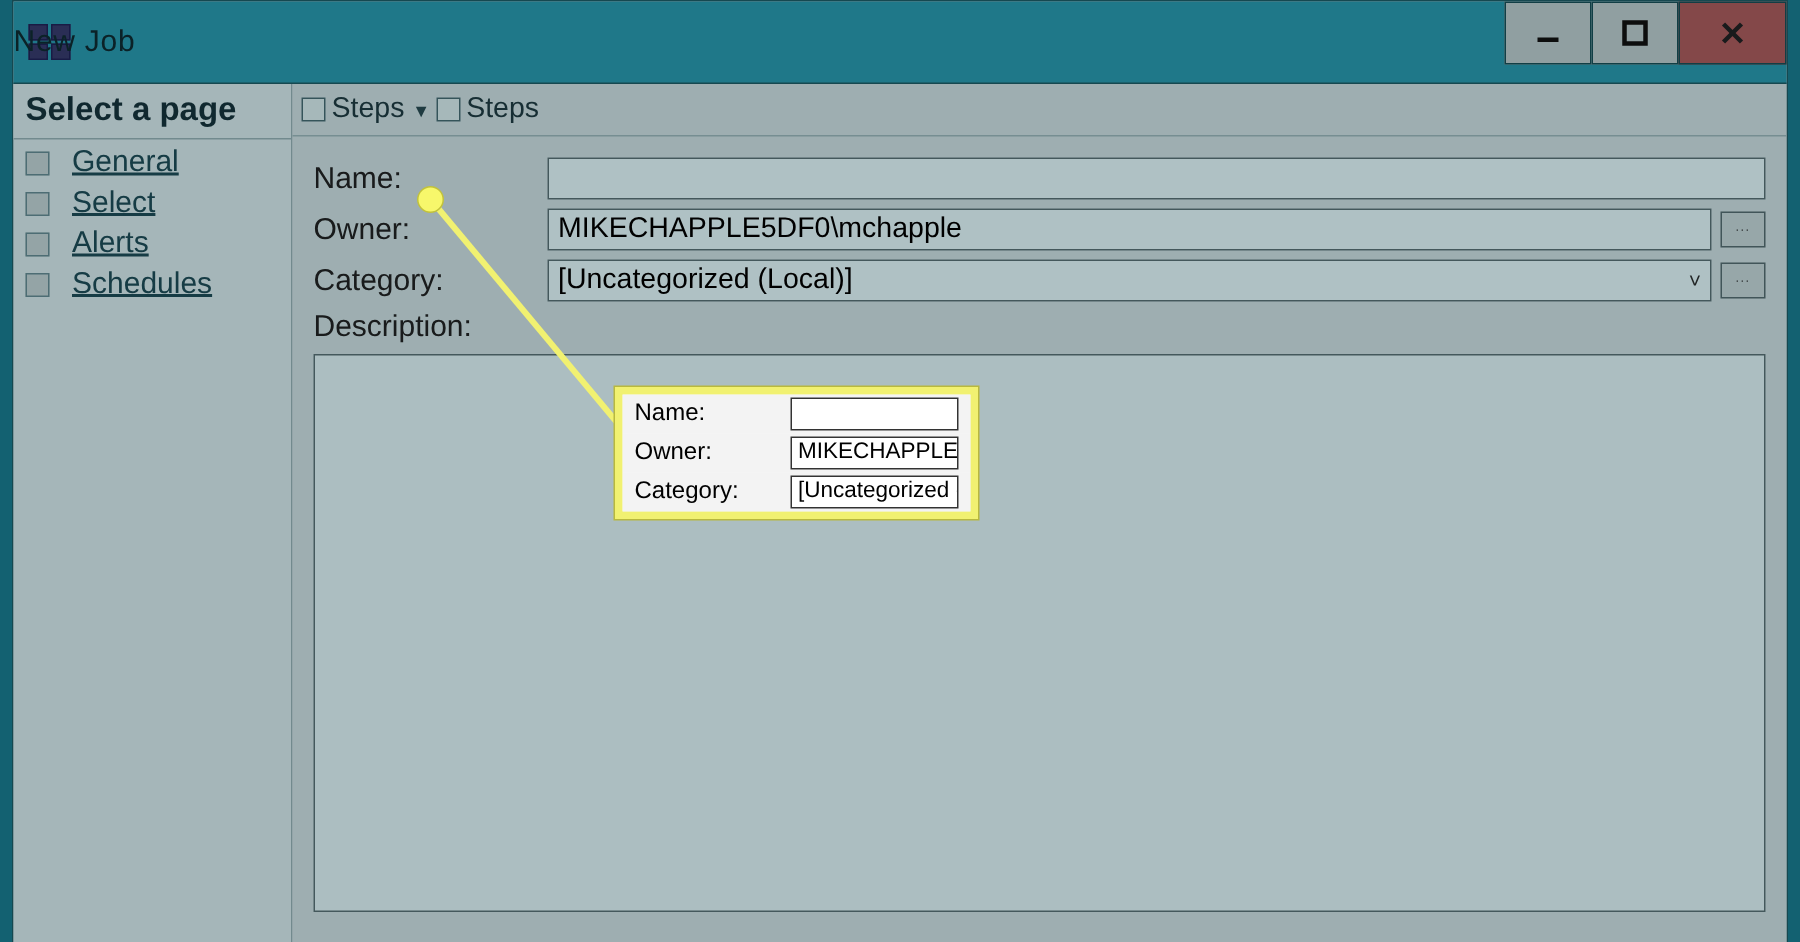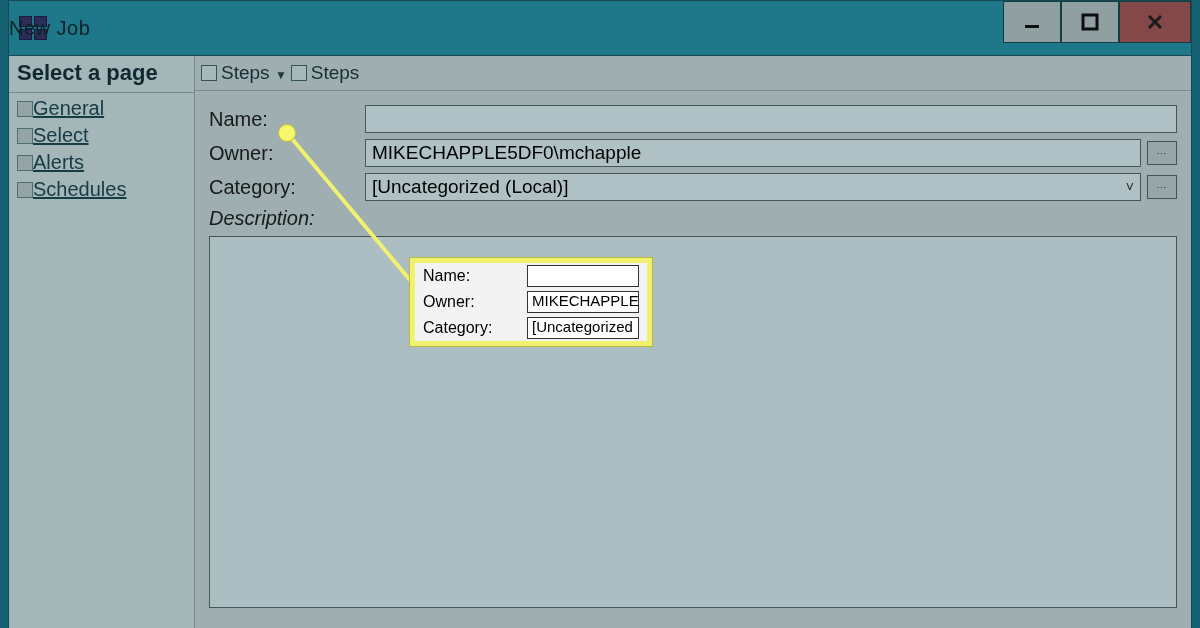--- a/index.html
+++ b/index.html
@@ -106,21 +106,21 @@
   }
   .sidebar ul {
     list-style: none;
     padding: 2px 0 0 6px;
     margin: 0;
     font-size: 20px;
   }
   .sidebar li {
     display: flex;
     align-items: center;
-    gap: 0;
+    gap: 15px;
     padding: 2px 2px;
     color: #1e4b55;
     text-decoration: underline;
     cursor: pointer;
   }
   .sidebar li .page-icon {
     width: 14px; height: 14px;
     background: #cfcfcf;
     border: 1px solid #6b8a90;
     display: inline-block;
@@ -325,21 +325,21 @@
           <div class="ellipsis-btn">···</div>
         </div>
         <div class="form-row">
           <label>Category:</label>
           <div class="field select">
             <span>[Uncategorized (Local)]</span>
             <span class="chev">˅</span>
           </div>
           <div class="ellipsis-btn">···</div>
         </div>
-        <div class="form-row" style="align-items:center;font-style:italic;">
+        <div class="form-row" style="align-items:center;">
           <label>Description:</label>
         </div>
       </div>
       <div class="desc-area"></div>
     </section>
   </div>
 </div>
 
 <div class="dim"></div>
 

